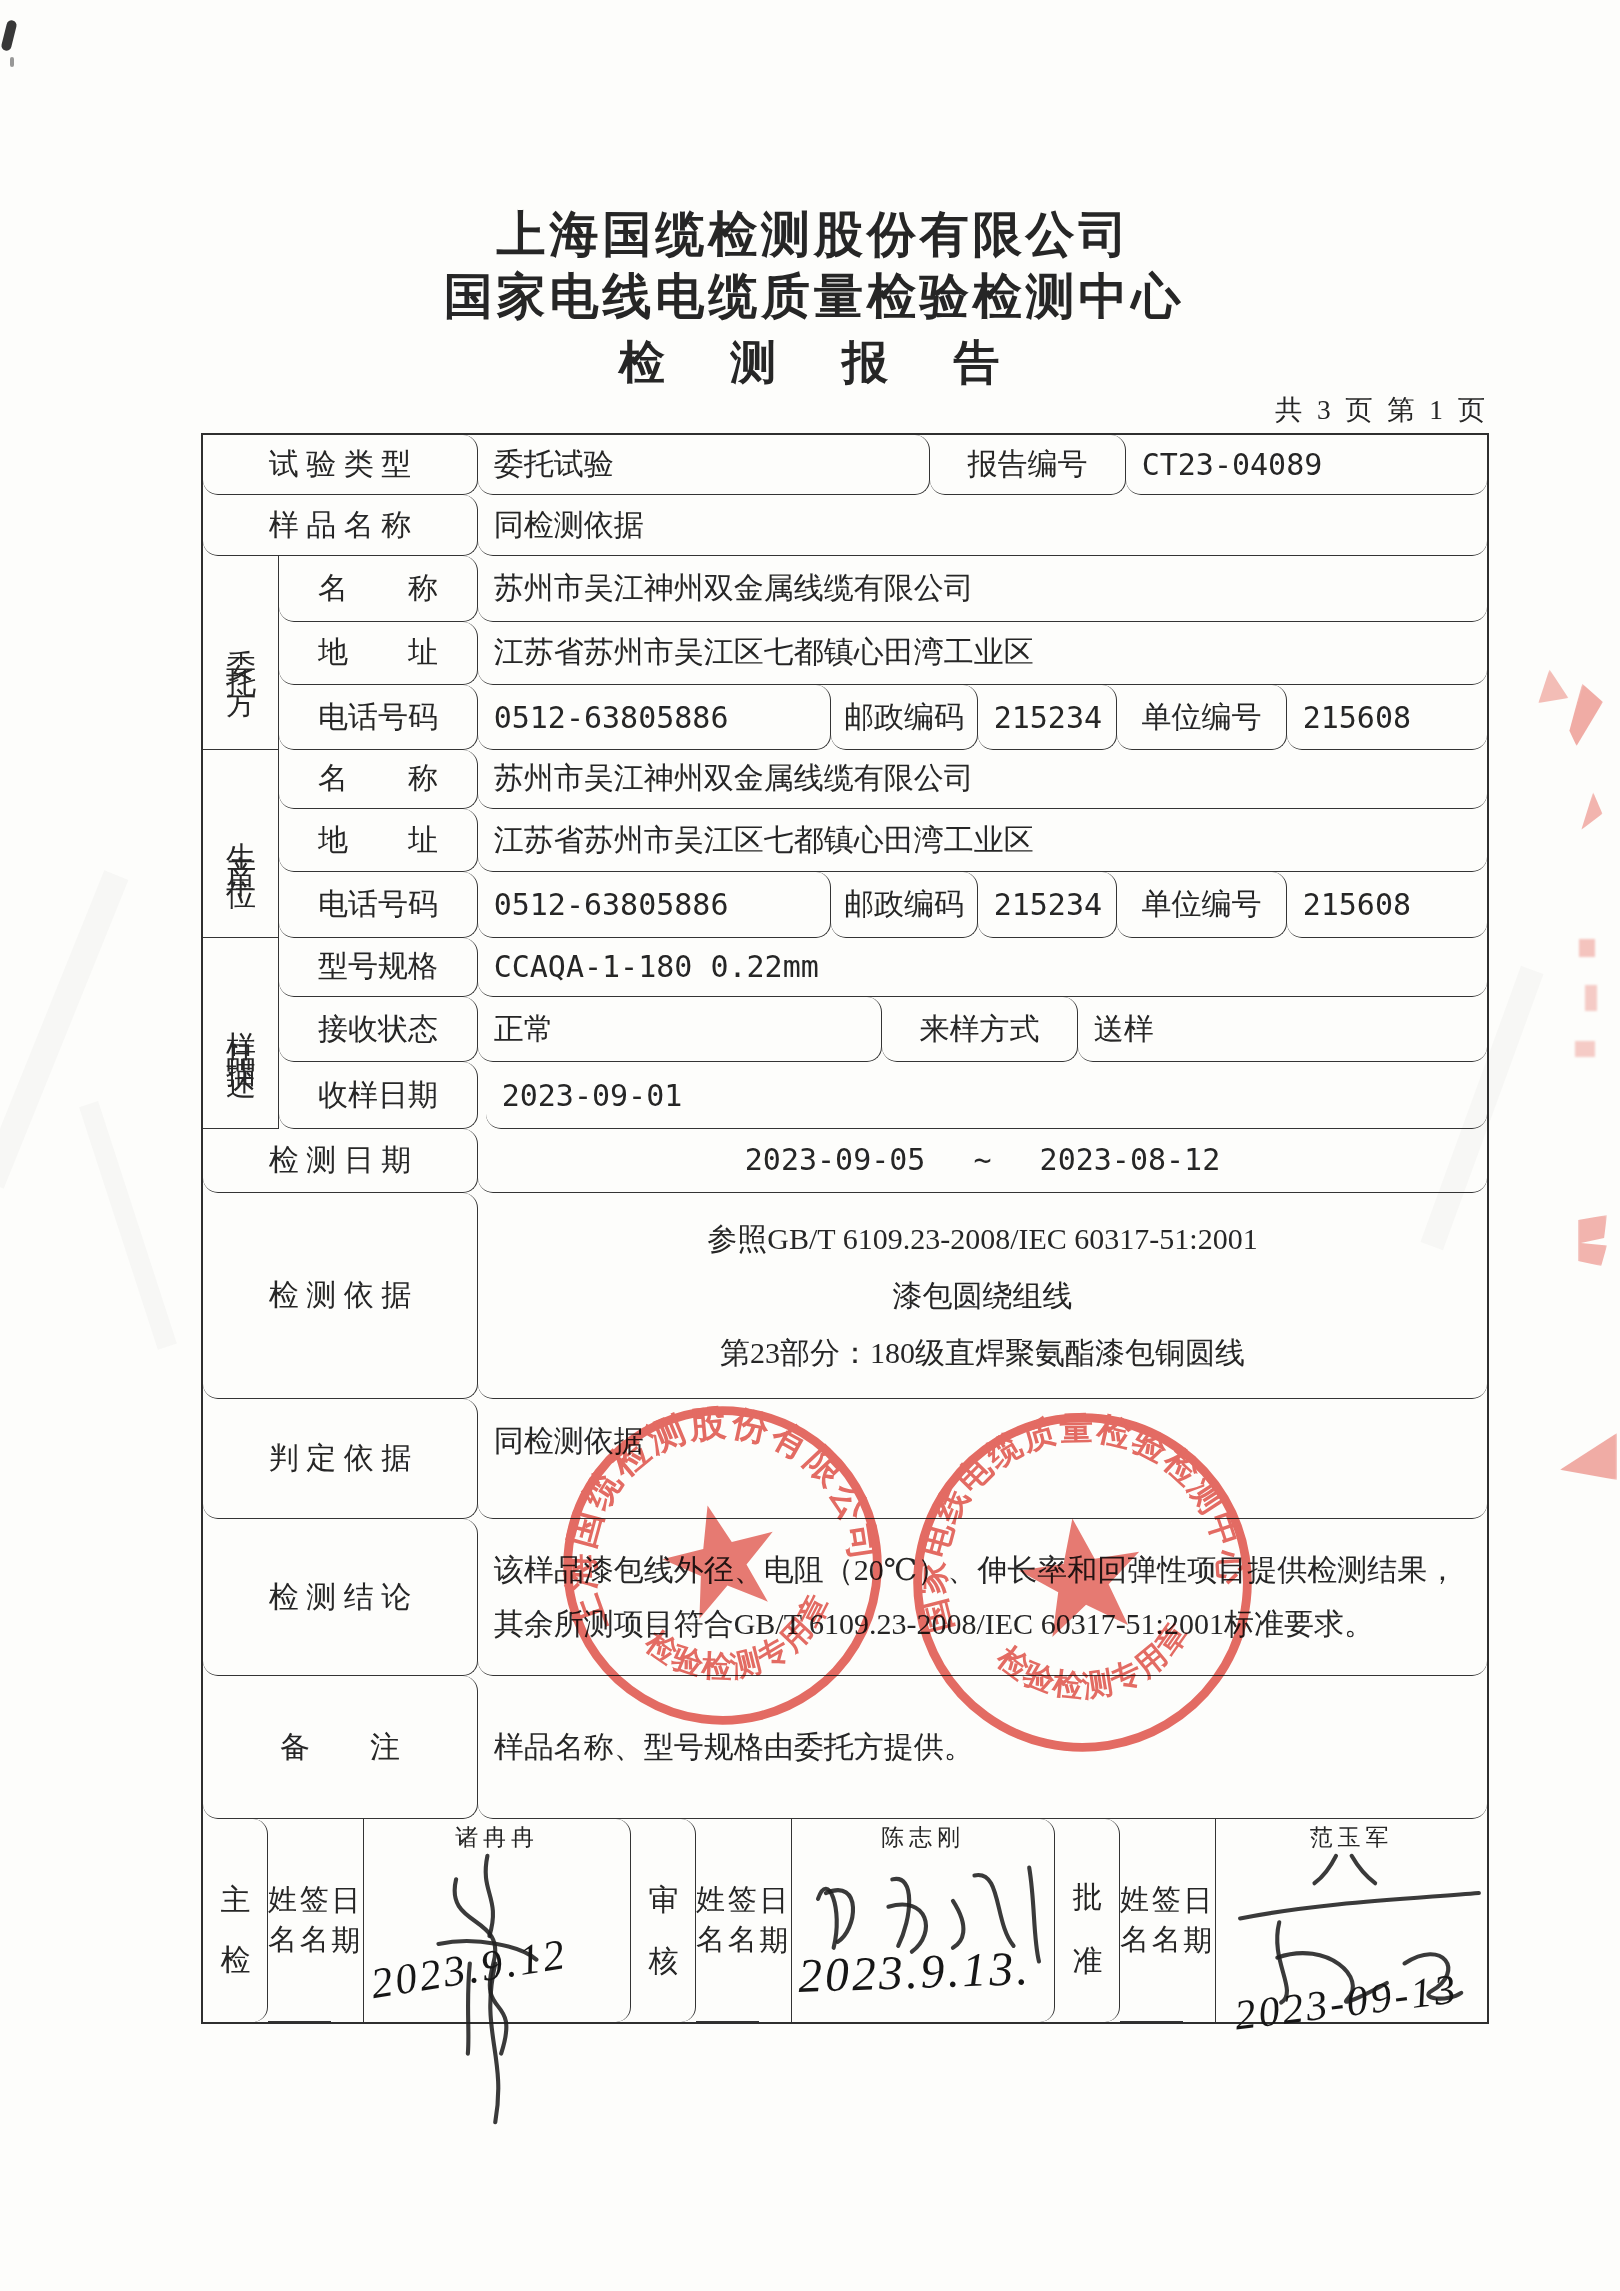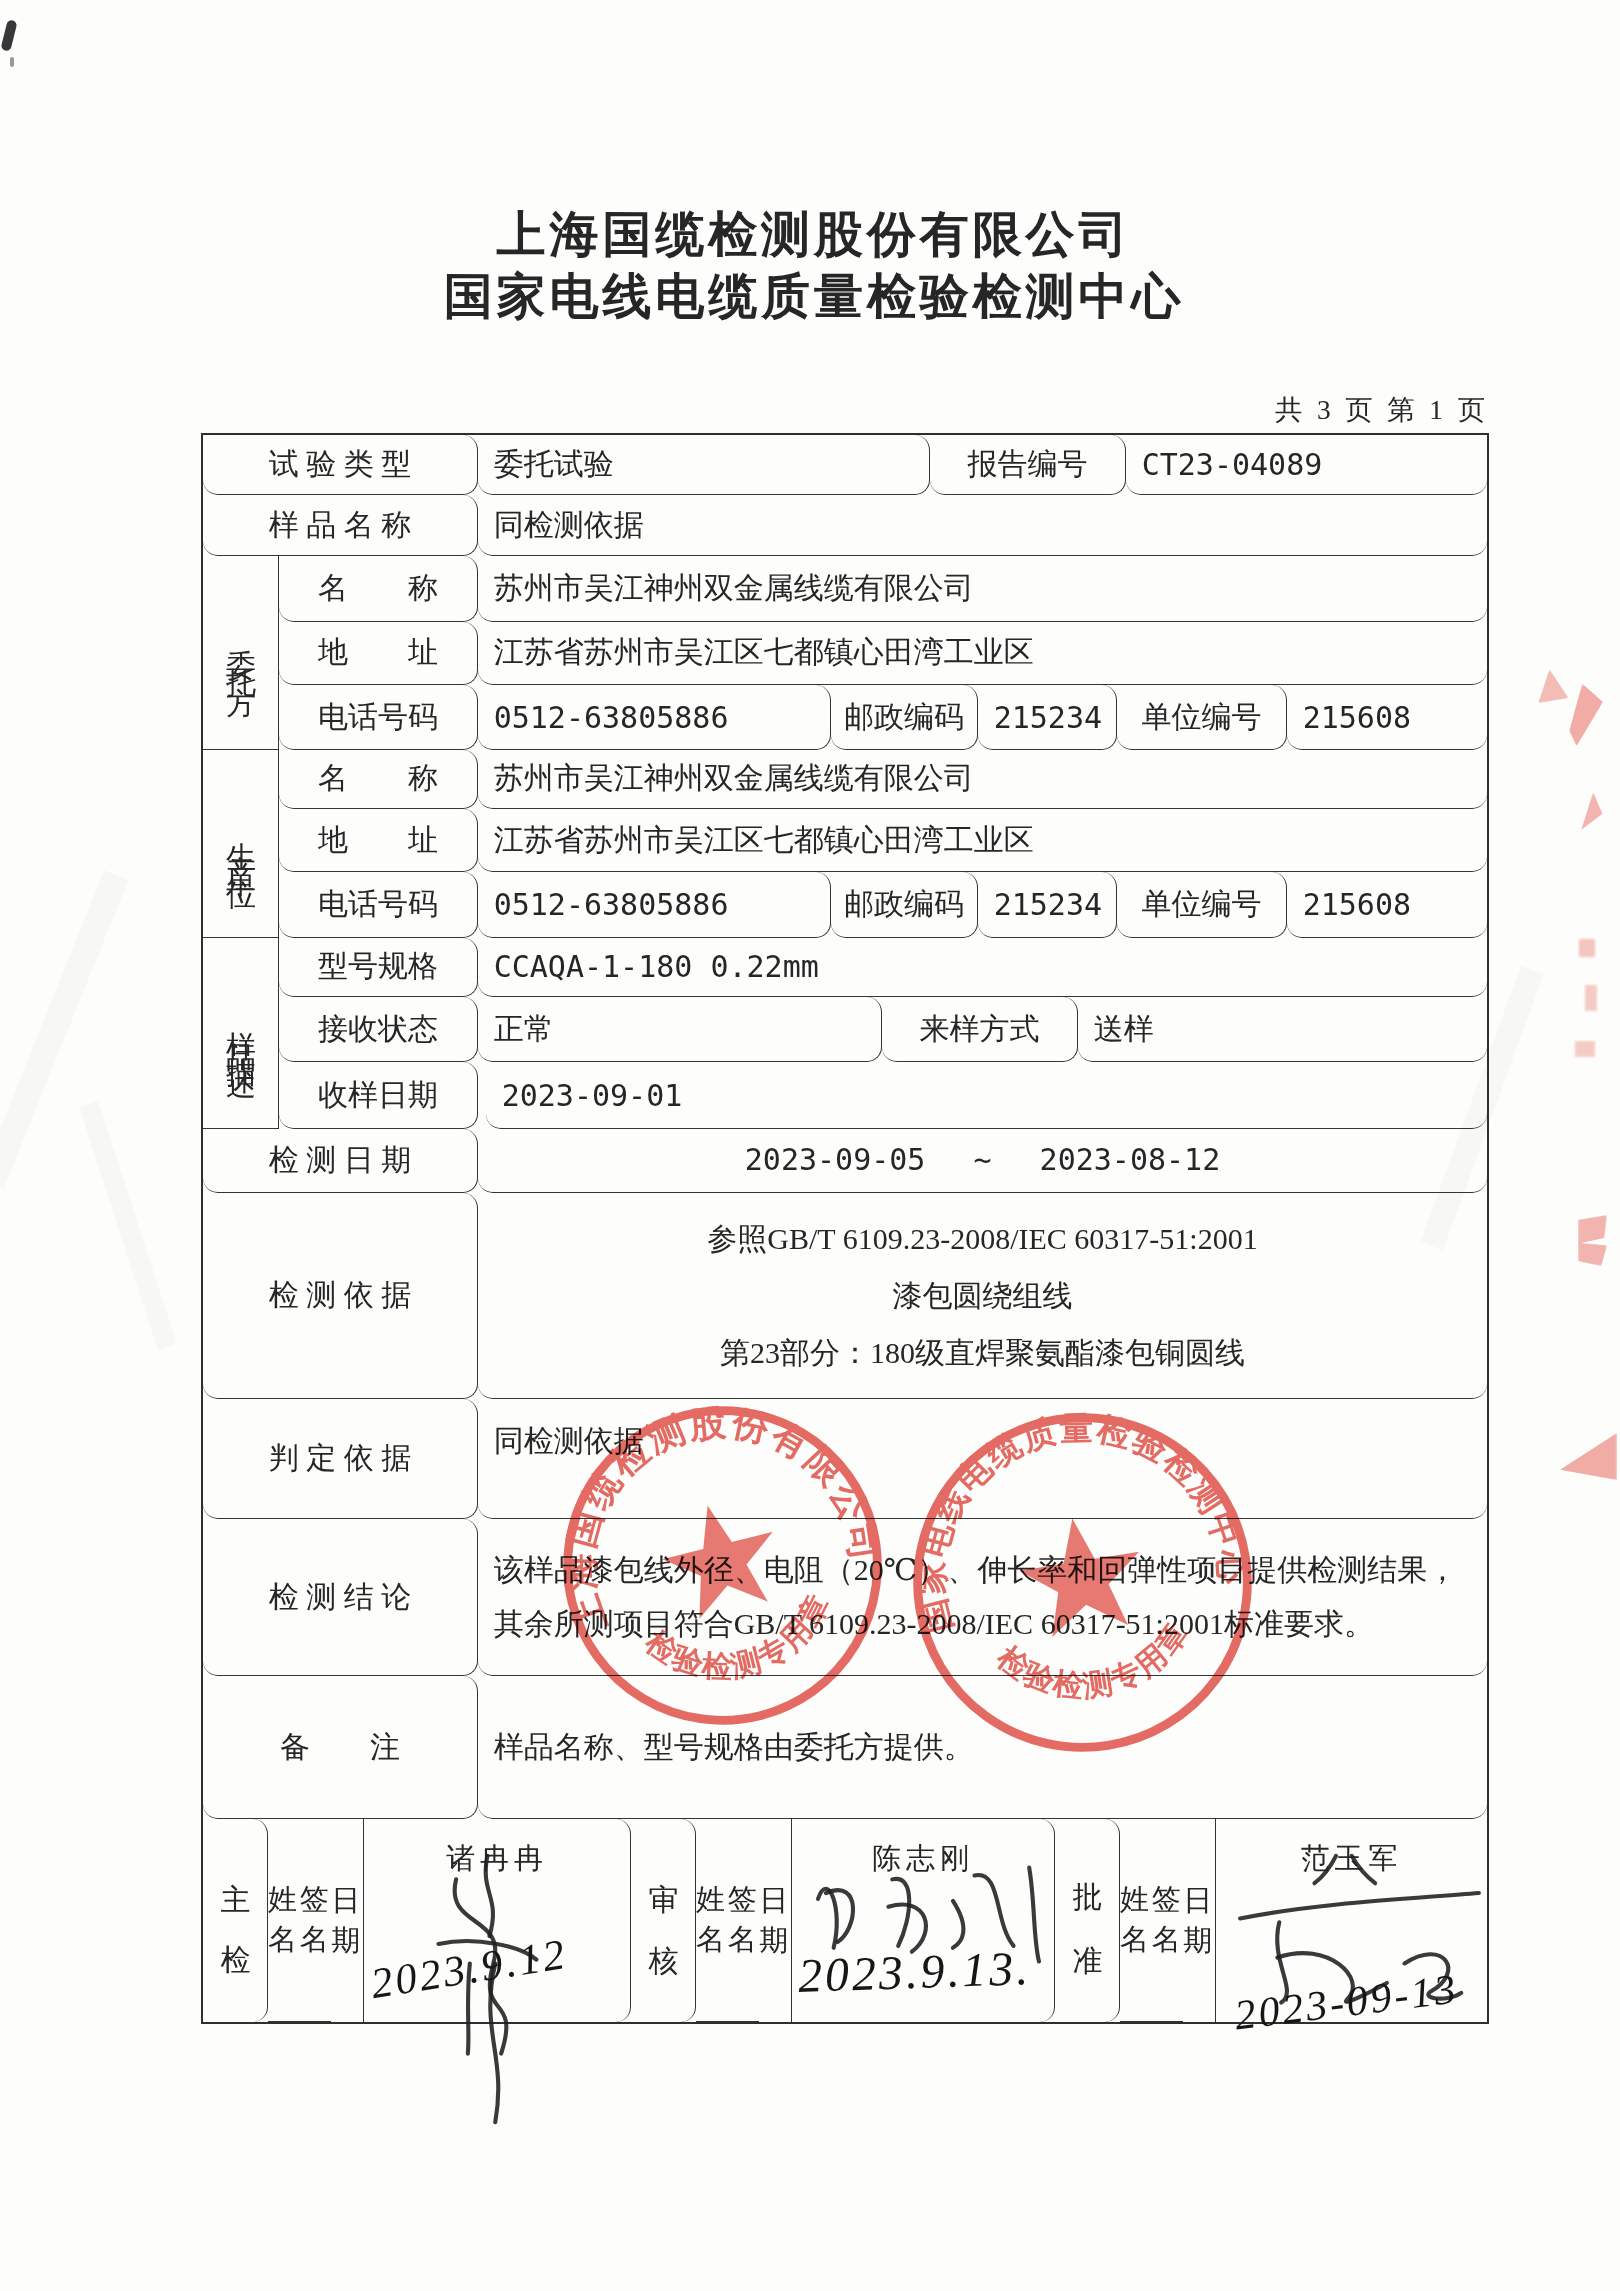--- a/index.html
+++ b/index.html
@@ -52,21 +52,21 @@
   .basis-box div{line-height:37px;}
   .conclusion-text{line-height:54px;padding-right:25.5px;}
 
   
   .role-cell{width:65px;flex:0 0 65px;}
   .role-cell .vtext{letter-spacing:2.1em;font-size:30px;}
   .sig-labels{width:96px;flex:0 0 96px;display:flex;flex-direction:row;border-right:1.7px solid #343434;}
   .sig-labels .slab{flex:1 1 0;display:flex;align-items:center;justify-content:center;font-size:29px;border-bottom:1.7px solid #343434;}
   .sig-labels .slab:last-child{border-bottom:none;}
   .sig-cell{position:relative;display:block;overflow:visible;}
-  .printed-name{width:100%;text-align:center;margin-top:20px;font-size:29px;letter-spacing:4.9px;}
+  .printed-name{width:100%;text-align:center;margin-top:3px;font-size:23px;letter-spacing:4.9px;}
   .scribble{position:absolute;z-index:2;}
   .scribble path{fill:none;stroke:#1f1f1f;stroke-width:4.2;stroke-linecap:round;opacity:.88;}
   .hand-date{position:absolute;font-size:43px;font-style:italic;letter-spacing:2.9px;color:#161616;white-space:nowrap;z-index:2;}
 
   
   .stamp{position:absolute;z-index:3;mix-blend-mode:multiply;opacity:.82;}
 
   
   .artifact{position:absolute;}
   .frag{position:absolute;background:#e45c50;filter:blur(1px);z-index:2;}
@@ -86,20 +86,21 @@
 <div class="frag" style="left:1584px;top:794px;width:17.6px;height:39px;opacity:.45;transform:rotate(25deg);clip-path:polygon(0 0,100% 40%,30% 100%);"></div>
 <div class="frag" style="left:1579px;top:939px;width:15.7px;height:17.6px;opacity:.35;"></div>
 <div class="frag" style="left:1585px;top:985px;width:11.8px;height:25.5px;opacity:.3;"></div>
 <div class="frag" style="left:1575px;top:1041px;width:19.6px;height:15.7px;opacity:.3;"></div>
 <div class="frag" style="left:1578px;top:1215px;width:29px;height:51px;opacity:.45;clip-path:polygon(0 10%,100% 0,90% 45%,10% 55%,100% 60%,80% 100%,0 90%);"></div>
 <div class="frag" style="left:1560px;top:1433px;width:57px;height:47px;opacity:.5;clip-path:polygon(100% 0,100% 100%,0 78%);"></div>
 
 <div class="titles">
   <div class="t1">上海国缆检测股份有限公司</div>
   <div class="t2">国家电线电缆质量检验检测中心</div>
+  <div class="t3">检　测　报　告</div>
 </div>
 <div class="pagination">共 3 页 第 1 页</div>
 
 <div class="doc-table">
 
   <div class="row" style="height:60px;">
     <div class="cell lab" style="width:275px;flex:0 0 275px;">试 验 类 型</div>
     <div class="cell val" style="width:452px;flex:0 0 452px;">委托试验</div>
     <div class="cell lab" style="width:196px;flex:0 0 196px;">报告编号</div>
     <div class="cell val mono no-r grow">CT23-04089</div>

